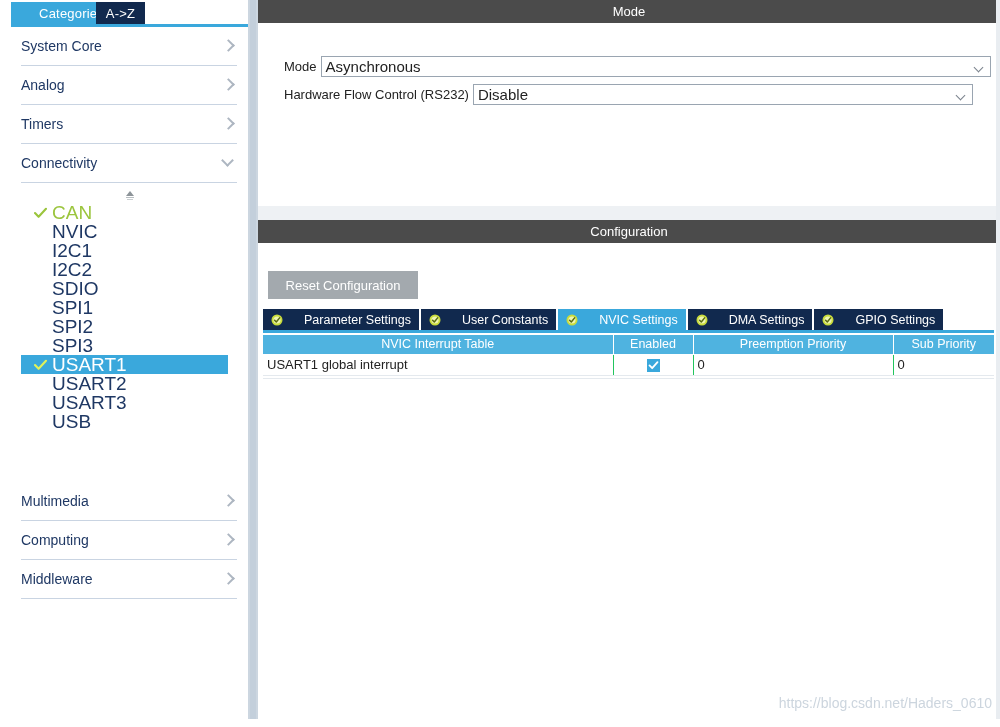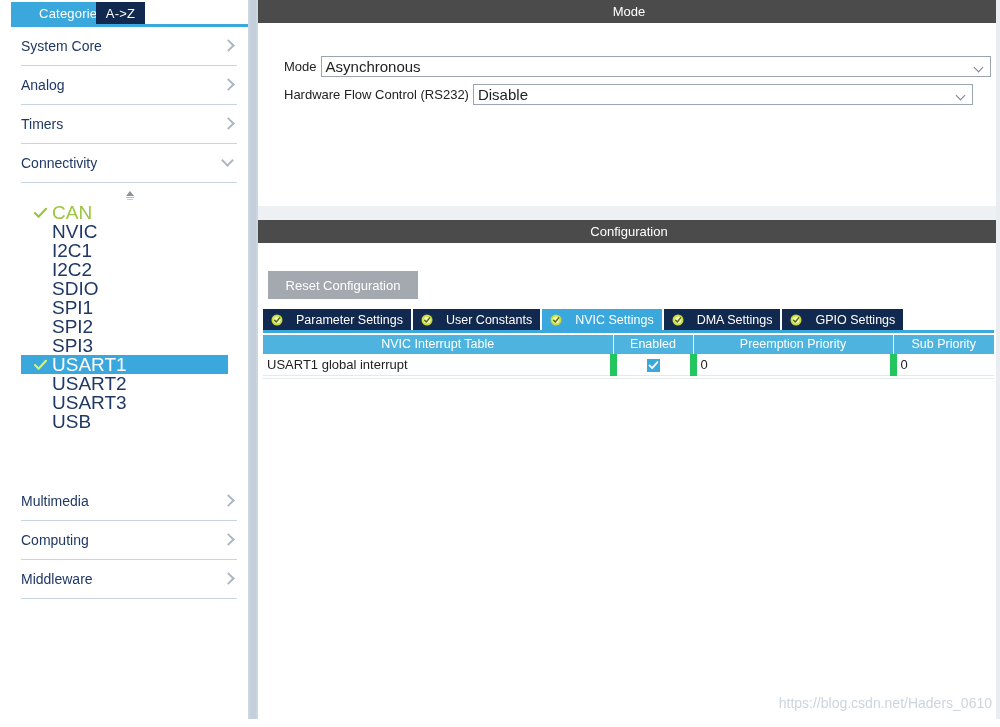--- a/index.html
+++ b/index.html
@@ -139,21 +139,21 @@
     font-family: "Liberation Sans", sans-serif; font-size: 13px;
     display: flex; align-items: center; justify-content: center;
     cursor: default; user-select: none;
   }
 
   #cfg-tabs {
     position: absolute; left: 5px; top: 66px; height: 21px;
     display: flex; align-items: flex-end;
   }
   .ctab {
-    height: 21px; display: flex; align-items: center; gap: 13px;
+    height: 21px; display: flex; align-items: center; gap: 21px;
     padding: 0 8px; color: #ffffff; font-size: 12.5px;
     background: #11294e; margin-right: 2px; cursor: default; user-select: none;
     white-space: nowrap;
   }
   .ctab.active { background: #3aa8dc; }
   .ctab .ok { width: 12px; height: 12px; flex: 0 0 12px; }
   .ctab .ok svg { display: block; }
 
   #cfg-tabs-underline {
     position: absolute; left: 5px; top: 87px; width: 731px; height: 3px; background: #3aa8dc;
@@ -163,21 +163,21 @@
     position: absolute; left: 5px; top: 92px; width: 731px;
     border-collapse: collapse; font-size: 13px; table-layout: fixed;
   }
   #nvic-table th {
     background: #4fb3e0; color: #ffffff; font-weight: normal;
     height: 19px; border-right: 1px solid #ffffff; border-bottom: 1px solid #ffffff;
     text-align: center; font-size: 12.5px;
   }
   #nvic-table th:last-child { border-right: none; text-align: center; }
   #nvic-table td {
-    height: 21px; border-right: 7px solid #22c55e; border-bottom: 1px solid #e4e9ee;
+    height: 21px; border-right: 1px solid #22c55e; border-bottom: 1px solid #e4e9ee;
     color: #222; padding: 0 4px; background: #ffffff; vertical-align: middle;
   }
   #nvic-table td:last-child { border-right: none; }
   .col-name { width: 350px; }
   .col-en { width: 80px; }
   .col-pre { width: 200px; }
   .col-sub { width: 101px; }
   .cell-num { color: #7a8490; }
   .cell-center { text-align: center; }
   .cbox {

